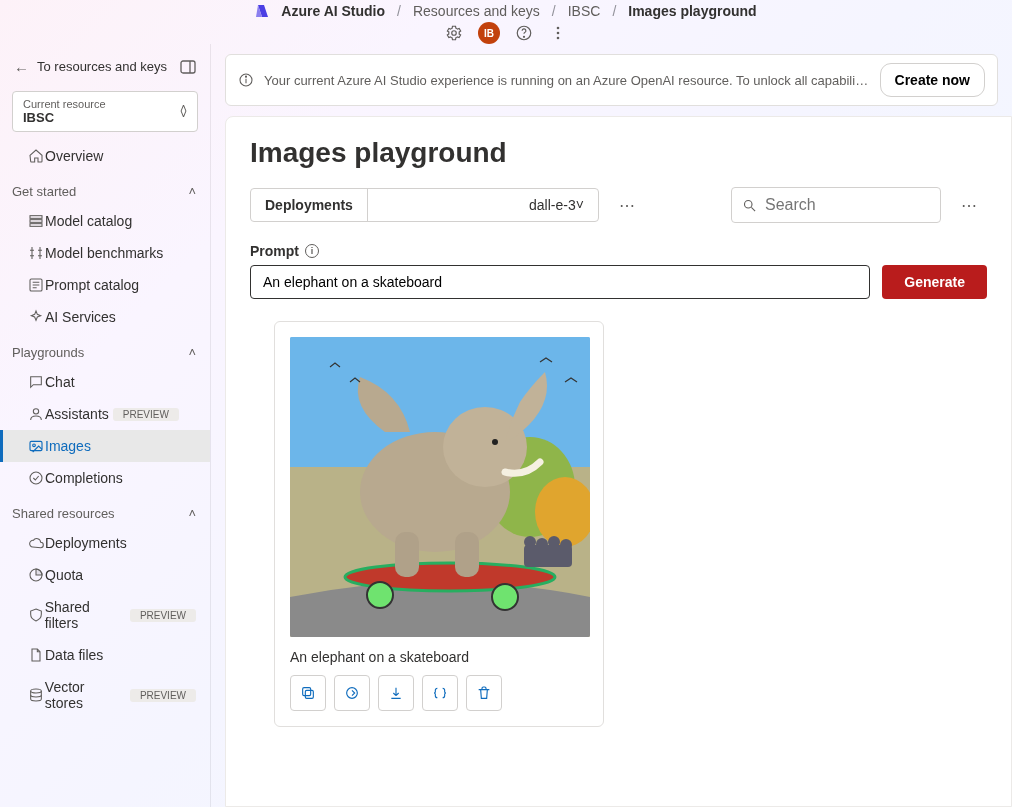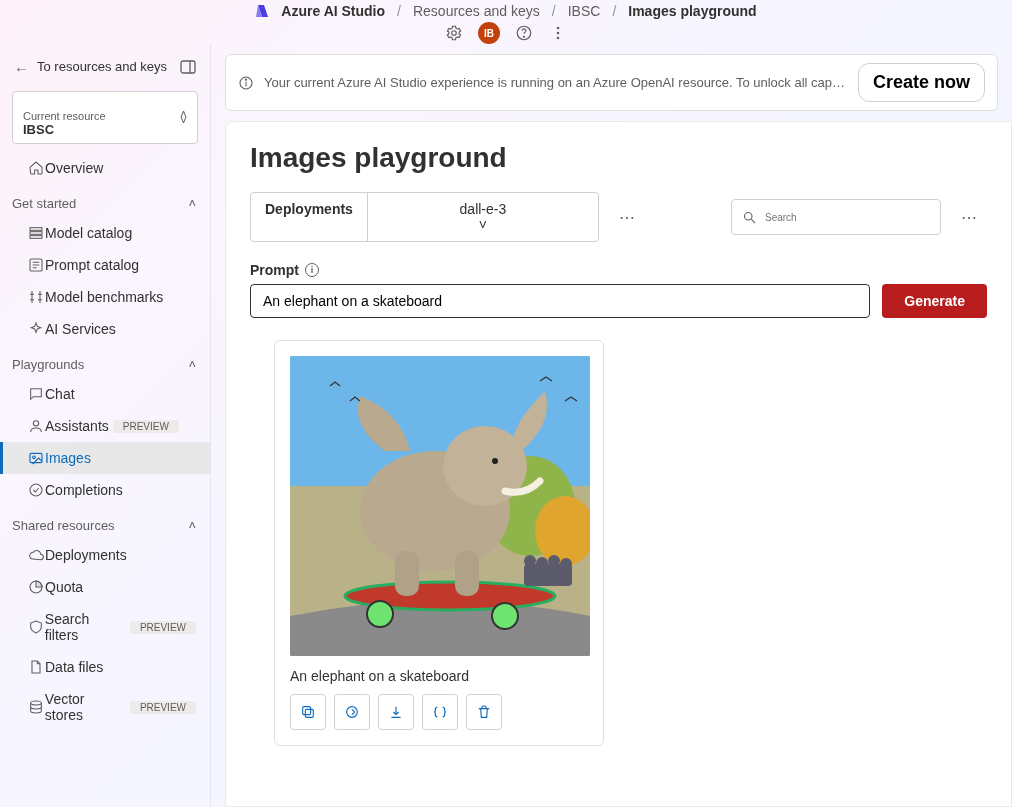--- a/index.html
+++ b/index.html
@@ -42,21 +42,21 @@
 .back-text { flex:1; font-size:13px; }
 .panel-icon { color:#605e5c; }
 .resource-box {
   margin: 8px 12px;
   border: 1px solid #d2d0ce;
   border-radius: 4px;
   padding: 6px 10px;
   display:flex; align-items:center;
   background:#fff;
 }
-.resource-box .col { flex:1;margin-top:12px; }
+.resource-box .col { flex:1; }
 .resource-box .lbl { font-size:11px; color:#605e5c; }
 .resource-box .val { font-size:13px; font-weight:600; }
 .chev-updown { color:#605e5c; font-size:12px; line-height:6px; }
 
 .nav-item {
   display:flex; align-items:center; 
   padding: 8px 14px 8px 24px;
   cursor:pointer;
   font-size:14px;
   border-left: 3px solid transparent;
@@ -79,44 +79,44 @@
   margin: 10px 14px 0 14px;
   background: #fff;
   border: 1px solid #e1dfdd;
   border-radius: 6px;
   padding: 8px 12px;
   display:flex; align-items:center; gap:10px;
 }
 .banner-text { flex:1; font-size:13px; color:#605e5c; white-space:nowrap; overflow:hidden; text-overflow:ellipsis; }
 .create-btn {
   border:1px solid #d2d0ce; background:#fff; border-radius:11px;
-  padding: 8px 14px; font-weight:600; cursor:pointer; font-size:18px;
+  padding: 8px 14px; font-weight:600; cursor:pointer; font-size:14px;
 }
 .content {
   flex:1; margin: 10px 0 0 14px; background:#fff;
   border-top-left-radius: 8px;
   border:1px solid #eceae8;
   padding: 20px 24px;
   overflow:auto;
 }
 h1.page-title { font-size:28px; font-weight:600; margin-bottom:18px; }
 
 .toolbar-row { display:flex; align-items:center; gap:10px; margin-bottom:20px; }
 .deploy-group {
   display:flex; border:1px solid #d2d0ce; border-radius:4px; overflow:hidden;
 }
 .deploy-label { padding: 8px 14px; border-right:1px solid #d2d0ce; font-weight:600; }
-.deploy-select { padding:8px 14px; width:230px; display:flex; justify-content:flex-end; align-items:center; cursor:pointer;flex-direction:column; }
+.deploy-select { padding:8px 14px; width:230px; display:flex; justify-content:flex-end; align-items:center; cursor:pointer; }
 .more-btn { width:36px; height:36px; border:none; background:transparent; cursor:pointer; color:#605e5c; font-size:16px; }
 .search-wrap {
   flex:1; max-width:210px; margin-left:auto;
   border:1px solid #d2d0ce; border-radius:4px;
   display:flex; align-items:center; padding:0 10px; height:36px;
 }
-.search-wrap input { border:none; outline:none; flex:1; font-size:10px; background:transparent;}
+.search-wrap input { border:none; outline:none; flex:1; font-size:16px; background:transparent;}
 
 .prompt-label { font-weight:600; display:flex; align-items:center; gap:6px; margin-bottom:6px; }
 .info-circle { width:14px; height:14px; border:1px solid #605e5c; border-radius:50%; font-size:9px; display:flex; align-items:center; justify-content:center; color:#605e5c; }
 .prompt-row { display:flex; gap:12px; margin-bottom:22px; }
 .prompt-input {
   flex:1; border:1px solid #323130; border-radius:4px; padding:8px 12px;
   font-size:14px;
 }
 .generate-btn {
   background:#b91c1c; color:#fff; border:none; border-radius:4px;
@@ -229,33 +229,33 @@
             <rect x="3" y="4" width="18" height="4"></rect>
             <rect x="3" y="10" width="18" height="4"></rect>
             <rect x="3" y="16" width="18" height="4"></rect>
           </svg>
         </span>
       <span>Model catalog</span>
     </div>
     <div class="nav-item">
       <span class="nav-icon">
           <svg width="16" height="16" viewBox="0 0 24 24" fill="none" stroke="currentColor" stroke-width="1.6">
+            <path d="M6 3v18M18 3v18M3 8h6M15 8h6M3 16h6M15 16h6"></path>
+          </svg>
+        </span>
+      <span>Model benchmarks</span>
+    </div>
+    <div class="nav-item">
+      <span class="nav-icon">
+          <svg width="16" height="16" viewBox="0 0 24 24" fill="none" stroke="currentColor" stroke-width="1.6">
             <rect x="3" y="3" width="18" height="18" rx="2"></rect>
             <path d="M7 8h10M7 12h10M7 16h6"></path>
           </svg>
         </span>
       <span>Prompt catalog</span>
-    </div>
-    <div class="nav-item">
-      <span class="nav-icon">
-          <svg width="16" height="16" viewBox="0 0 24 24" fill="none" stroke="currentColor" stroke-width="1.6">
-            <path d="M6 3v18M18 3v18M3 8h6M15 8h6M3 16h6M15 16h6"></path>
-          </svg>
-        </span>
-      <span>Model benchmarks</span>
     </div>
     <div class="nav-item">
       <span class="nav-icon">
           <svg width="16" height="16" viewBox="0 0 24 24" fill="none" stroke="currentColor" stroke-width="1.6">
             <path d="M12 3l2 5 5 2-5 2-2 5-2-5-5-2 5-2z"></path>
           </svg>
         </span>
       <span>AI Services</span>
     </div>
 
@@ -321,21 +321,21 @@
           </svg>
         </span>
       <span>Quota</span>
     </div>
     <div class="nav-item">
       <span class="nav-icon">
           <svg width="16" height="16" viewBox="0 0 24 24" fill="none" stroke="currentColor" stroke-width="1.6">
             <path d="M12 3l8 3v5c0 5-3 8-8 10-5-2-8-5-8-10V6z"></path>
           </svg>
         </span>
-      <span>Search filters</span>
+      <span>Shared filters</span>
       <span class="tag-preview">PREVIEW</span>
     </div>
     <div class="nav-item">
       <span class="nav-icon">
           <svg width="16" height="16" viewBox="0 0 24 24" fill="none" stroke="currentColor" stroke-width="1.6">
             <path d="M6 3h8l4 4v14H6z"></path>
             <path d="M14 3v4h4"></path>
           </svg>
         </span>
       <span>Data files</span>

